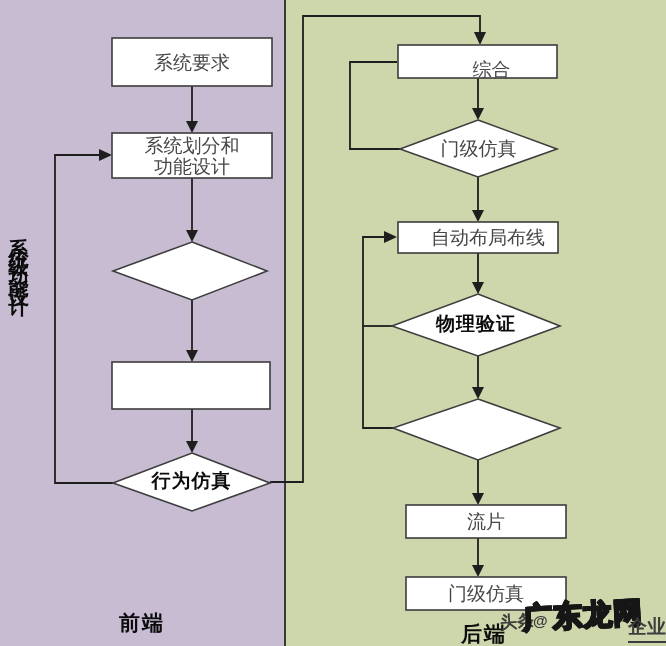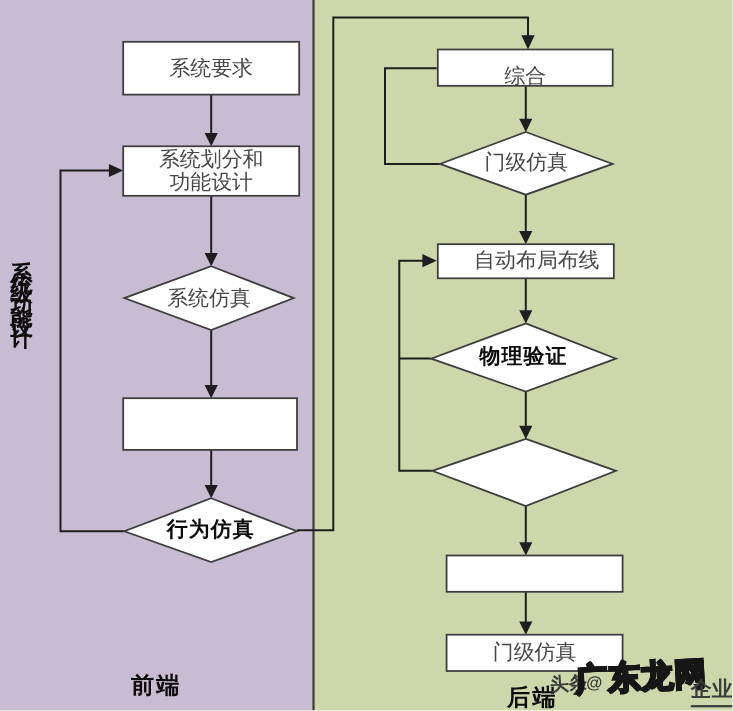--- a/index.html
+++ b/index.html
@@ -122,34 +122,34 @@
     </g>
   </svg>
 
   <div class="lbl two-line" style="left:112px;top:133px;width:160px;height:45px;flex-direction:column;">
     <span>系统划分和</span>
     <span>功能设计</span>
   </div>
 
   <div class="lbl" style="left:112px;top:38px;width:160px;height:48px;">系统要求</div>
 
-  <div class="lbl" style="left:113px;top:242px;width:154px;height:58px;">系统仿真</div>
 
 
   <div class="lbl bold" style="left:113px;top:453px;width:157px;height:58px;">行为仿真</div>
 
-  <div class="lbl" style="left:398px;top:45px;width:159px;height:48px;">综合</div>
+  <div class="lbl" style="left:412px;top:45px;width:159px;height:48px;">综合</div>
 
   <div class="lbl" style="left:400px;top:120px;width:157px;height:57px;">门级仿真</div>
 
   <div class="lbl" style="left:398px;top:222px;width:180px;height:31px;">自动布局布线</div>
 
   <div class="lbl bold" style="left:392px;top:294px;width:168px;height:62px;">物理验证</div>
 
 
+  <div class="lbl" style="left:406px;top:505px;width:160px;height:33px;">流片</div>
 
   <div class="lbl" style="left:406px;top:577px;width:160px;height:33px;">门级仿真</div>
 
   <div class="region-label" style="left:114px;top:610px;width:56px;height:26px;">前端</div>
 
   <div class="region-label" style="left:455px;top:621px;width:58px;height:25px;">后端</div>
 
   <div class="side-label">系统级功能设计</div>
 
   <div class="watermark">

